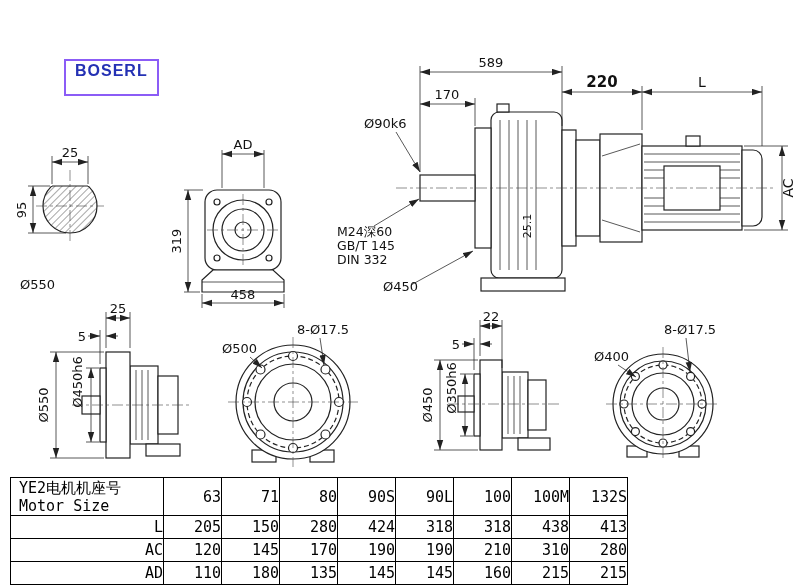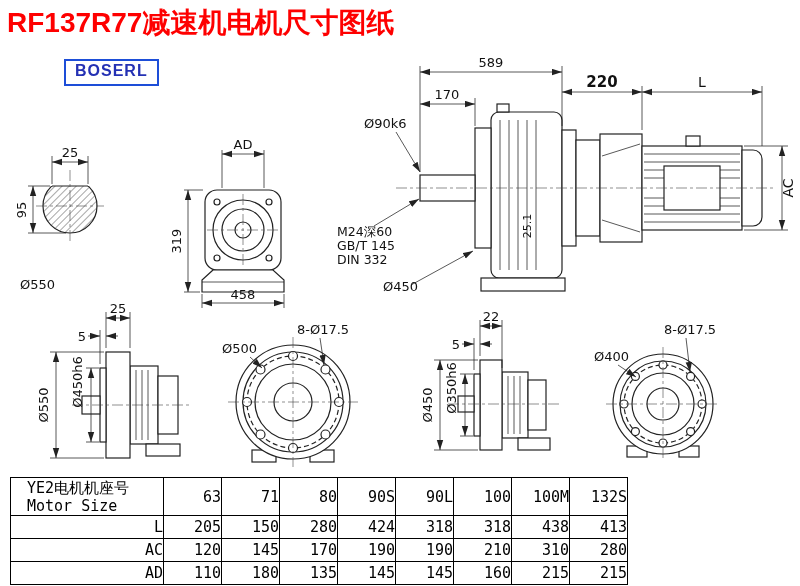--- a/index.html
+++ b/index.html
@@ -1,38 +1,38 @@
 <!DOCTYPE html>
 <html><head>
 <meta charset="utf-8">
 <style>
   * { margin:0; padding:0; box-sizing:border-box; }
   html,body { width:800px; height:586px; }
   body { background:#fff; font-family:"Liberation Sans", sans-serif; }
   .page { position:relative; width:800px; height:586px; background:#fff; overflow:hidden; }
   .title { position:absolute; left:7px; top:4px; font-size:28px; font-weight:bold; color:#fe0000;
            font-family:"Liberation Sans", sans-serif; white-space:nowrap; }
-  .brand-box { position:absolute; left:64px; top:59px; border:2px solid #1d4ed8; padding:1px 9px 4px; background:#fff; }
+  .brand-box { position:absolute; left:64px; top:59px; border:2px solid #8b5cf6; padding:1px 9px 14px; background:#fff; }
   .brand-text { color:#2431b4; font-weight:bold; font-size:16px; letter-spacing:1px;
                 font-family:"Liberation Sans", sans-serif; }
   svg.sheet { position:absolute; left:0; top:0; }
   svg text { font-family:"DejaVu Sans","Liberation Sans",sans-serif; font-size:12.5px; fill:#111; }
   .s  { stroke:#222; stroke-width:1.2; }
   .t  { stroke:#222; stroke-width:0.75; fill:none; }
   .cl { stroke:#444; stroke-width:0.6; fill:none; stroke-dasharray:11 3 3 3; }
   .lbl13 { font-size:13px; }
   .lbl14 { font-size:14px; }
   .bold15 { font-size:15px; font-weight:bold; }
   .small11 { font-size:11px; }
   .size-table { position:absolute; left:10px; top:477px; border-collapse:collapse; table-layout:fixed;
                 font-family:"DejaVu Sans Mono", monospace; font-size:15px; color:#000; background:#fff; }
   .size-table th, .size-table td { border:1.6px solid #000; text-align:right; padding:0; height:23px; font-weight:normal; }
   .size-table th { height:38px; }
   .size-table .first { width:153px; }
-  .size-table th.first { text-align:left; padding-left:16px; line-height:18px; }
+  .size-table th.first { text-align:left; padding-left:8px; line-height:18px; }
   .size-table td.c, .size-table th.c { width:58px; }
 </style>
 </head>
 <body>
 
 <div class="page">
 
   <svg class="sheet" width="800" height="472" viewBox="0 0 800 472">
     <defs>
       <marker id="ar" markerWidth="11" markerHeight="8" refX="10" refY="3.5" orient="auto-start-reverse" markerUnits="userSpaceOnUse">
@@ -304,21 +304,20 @@
         <text class="lbl13" x="594" y="361">Ø400</text>
         <line class="t" marker-end="url(#ar)" x1="618" y1="365" x2="636" y2="377"></line>
       </g>
       <g>
         <text class="lbl13" x="664" y="334">8-Ø17.5</text>
         <line class="t" marker-end="url(#ar)" x1="686" y1="338" x2="690" y2="372"></line>
       </g>
     </g>
   </svg>
 
-  <div class="title">RF137R77减速机电机尺寸图纸</div>
 
   <div class="brand-box">
     <span class="brand-text">BOSERL</span>
   </div>
 
   <table class="size-table">
     <tbody>
         <tr>
       <th class="first">
         <span>YE2电机机座号</span><br>

